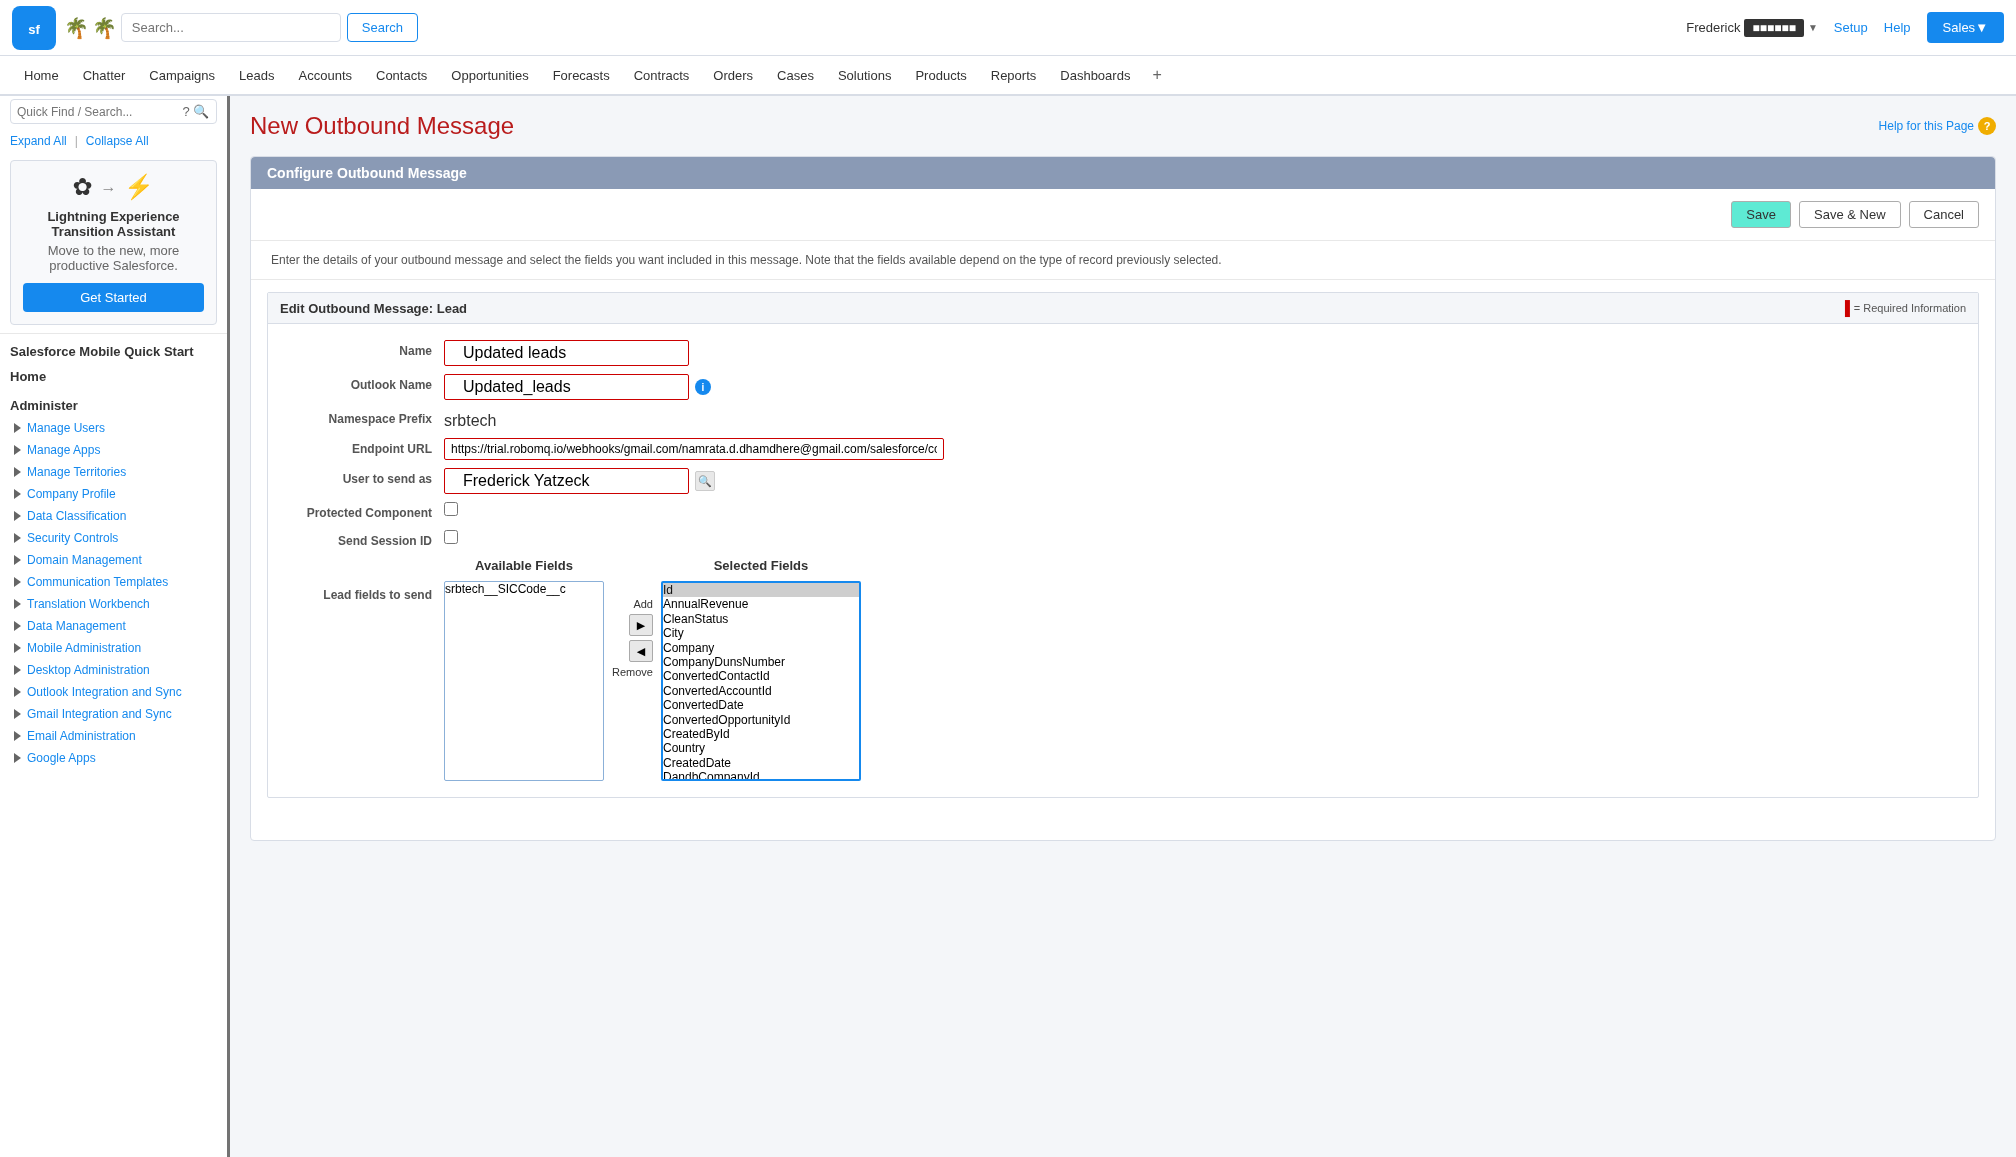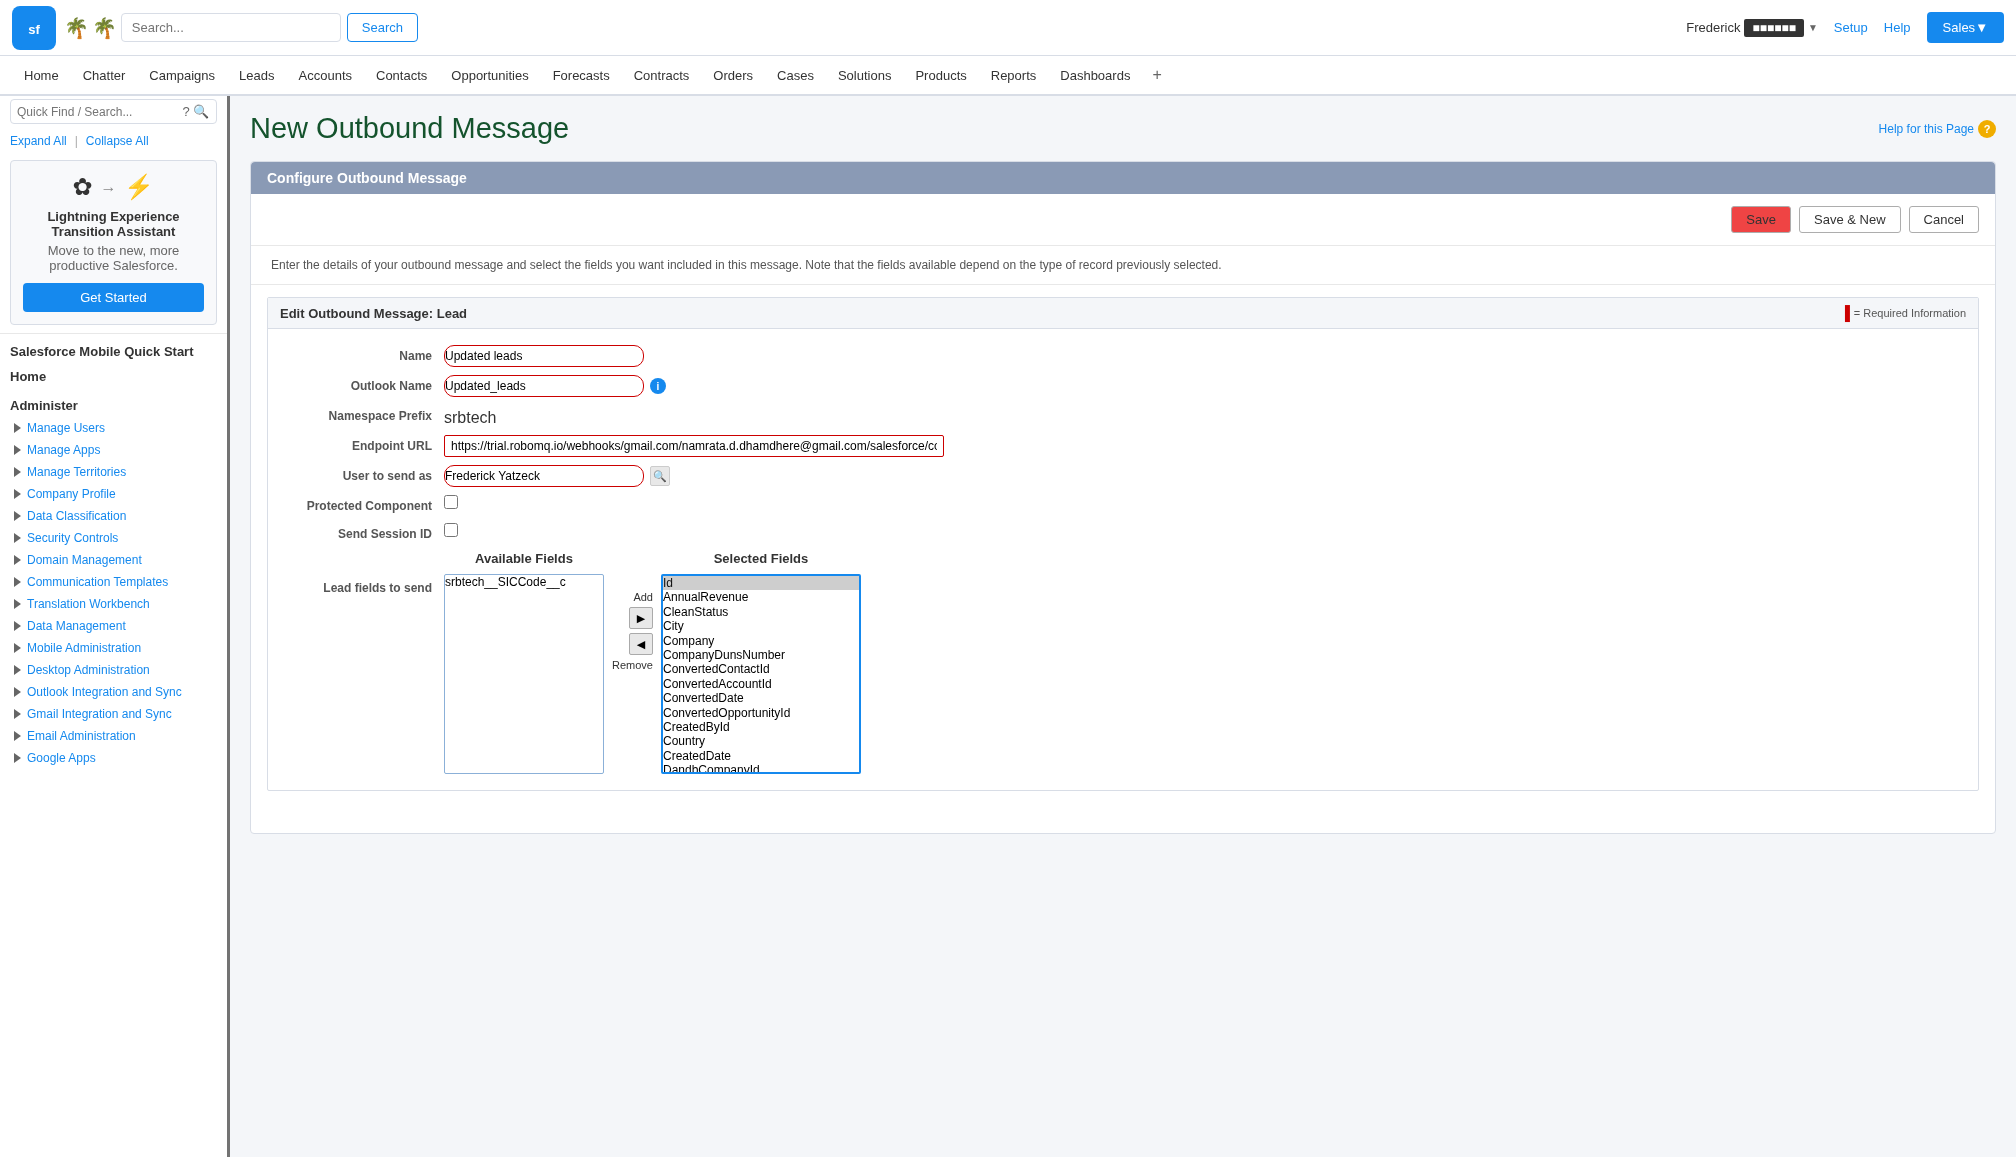--- a/index.html
+++ b/index.html
@@ -233,23 +233,23 @@
       background: #f4f6f9;
       overflow-y: auto;
     }
     .page-header {
       display: flex;
       align-items: center;
       justify-content: space-between;
       margin-bottom: 16px;
     }
     .page-title {
-      font-size: 29px;
+      font-size: 24px;
       font-weight: normal;
-      color: #14532d;
+      color: #b91c1c;
     }
     .help-page-link {
       display: flex;
       align-items: center;
       gap: 4px;
       font-size: 12px;
       color: #1589ee;
       cursor: pointer;
     }
     .help-circle {
@@ -286,21 +286,21 @@
       padding: 12px 16px;
       border-bottom: 1px solid #e8e8e8;
     }
     .btn-save, .btn-save-new, .btn-cancel {
       padding: 5px 14px;
       font-size: 13px;
       cursor: pointer;
       border-radius: 3px;
     }
     .btn-save {
-      background: #ef4444;
+      background: #5eead4;
       border: 1px solid #adadad;
       color: #333;
     }
     .btn-save-new {
       background: #fff;
       border: 1px solid #adadad;
       color: #333;
     }
     .btn-cancel {
       background: #fff;
@@ -361,24 +361,24 @@
       color: #555;
       font-weight: bold;
     }
     .form-value {
       flex: 1;
       display: flex;
       align-items: center;
       gap: 6px;
     }
     .form-input {
-      padding: 3px 0;
+      padding: 3px 18px;
       border: 1px solid #c00;
-      border-radius: 10px;
-      font-size: 12px;
+      border-radius: 2px;
+      font-size: 16px;
       min-width: 200px;
     }
     .form-textarea {
       padding: 4px 6px;
       border: 1px solid #d8dde6;
       border-radius: 2px;
       font-size: 12px;
       width: 220px;
       height: 50px;
       resize: vertical;

